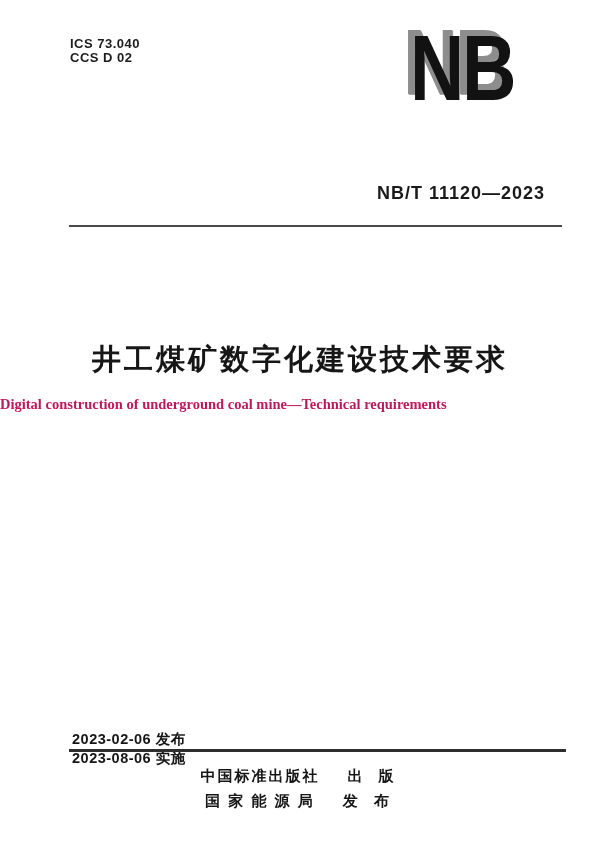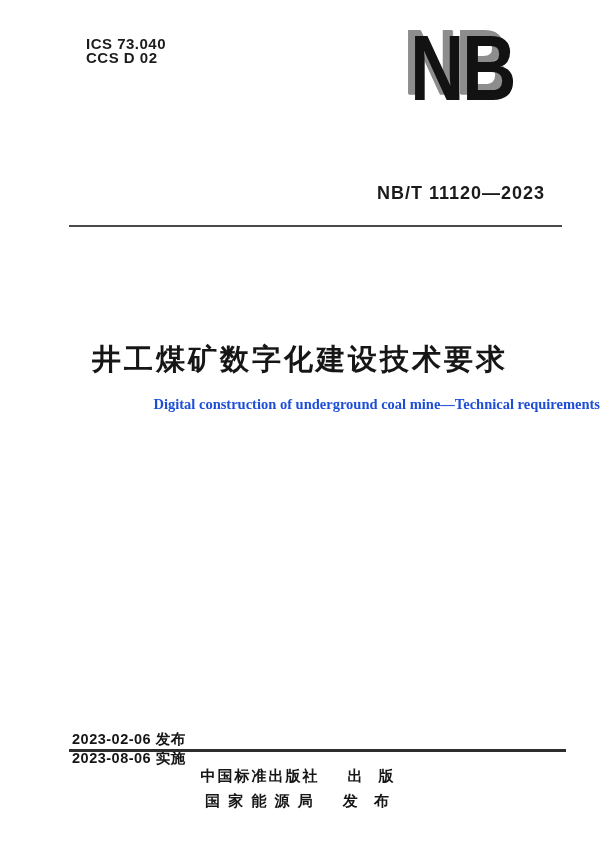--- a/index.html
+++ b/index.html
@@ -13,26 +13,25 @@
     background: #ffffff;
     overflow: hidden;
     color: #1a1a1a;
   }
 
   
   .codes {
     position: absolute;
     left: 70px;
     top: 37px;
-    font-size: 15px;
+    font-size: 13px;
     font-weight: bold;
     line-height: 14px;
     letter-spacing: 0.5px;
     color: #1c1c1c;
-    margin-left: 16px;
   }
 
   
   .logo-wrap {
     position: absolute;
     left: 403px;
     top: 30px;
     width: 125px;
     height: 95px;
   }
@@ -105,25 +104,25 @@
     color: #161616;
     white-space: nowrap;
   }
   .title-cn .part2 { }
 
   .title-en {
     position: absolute;
     left: 0;
     right: 0;
     top: 396px;
-    text-align: right;
+    text-align: left;
     font-family: "Liberation Serif", serif;
     font-size: 14.5px;
     font-weight: bold;
-    color: #1d4ed8;
+    color: #be185d;
   }
 
   
   .date-row {
     position: absolute;
     left: 72px;
     right: 34px;
     top: 730px;
     display: flex;
     justify-content: space-between;

